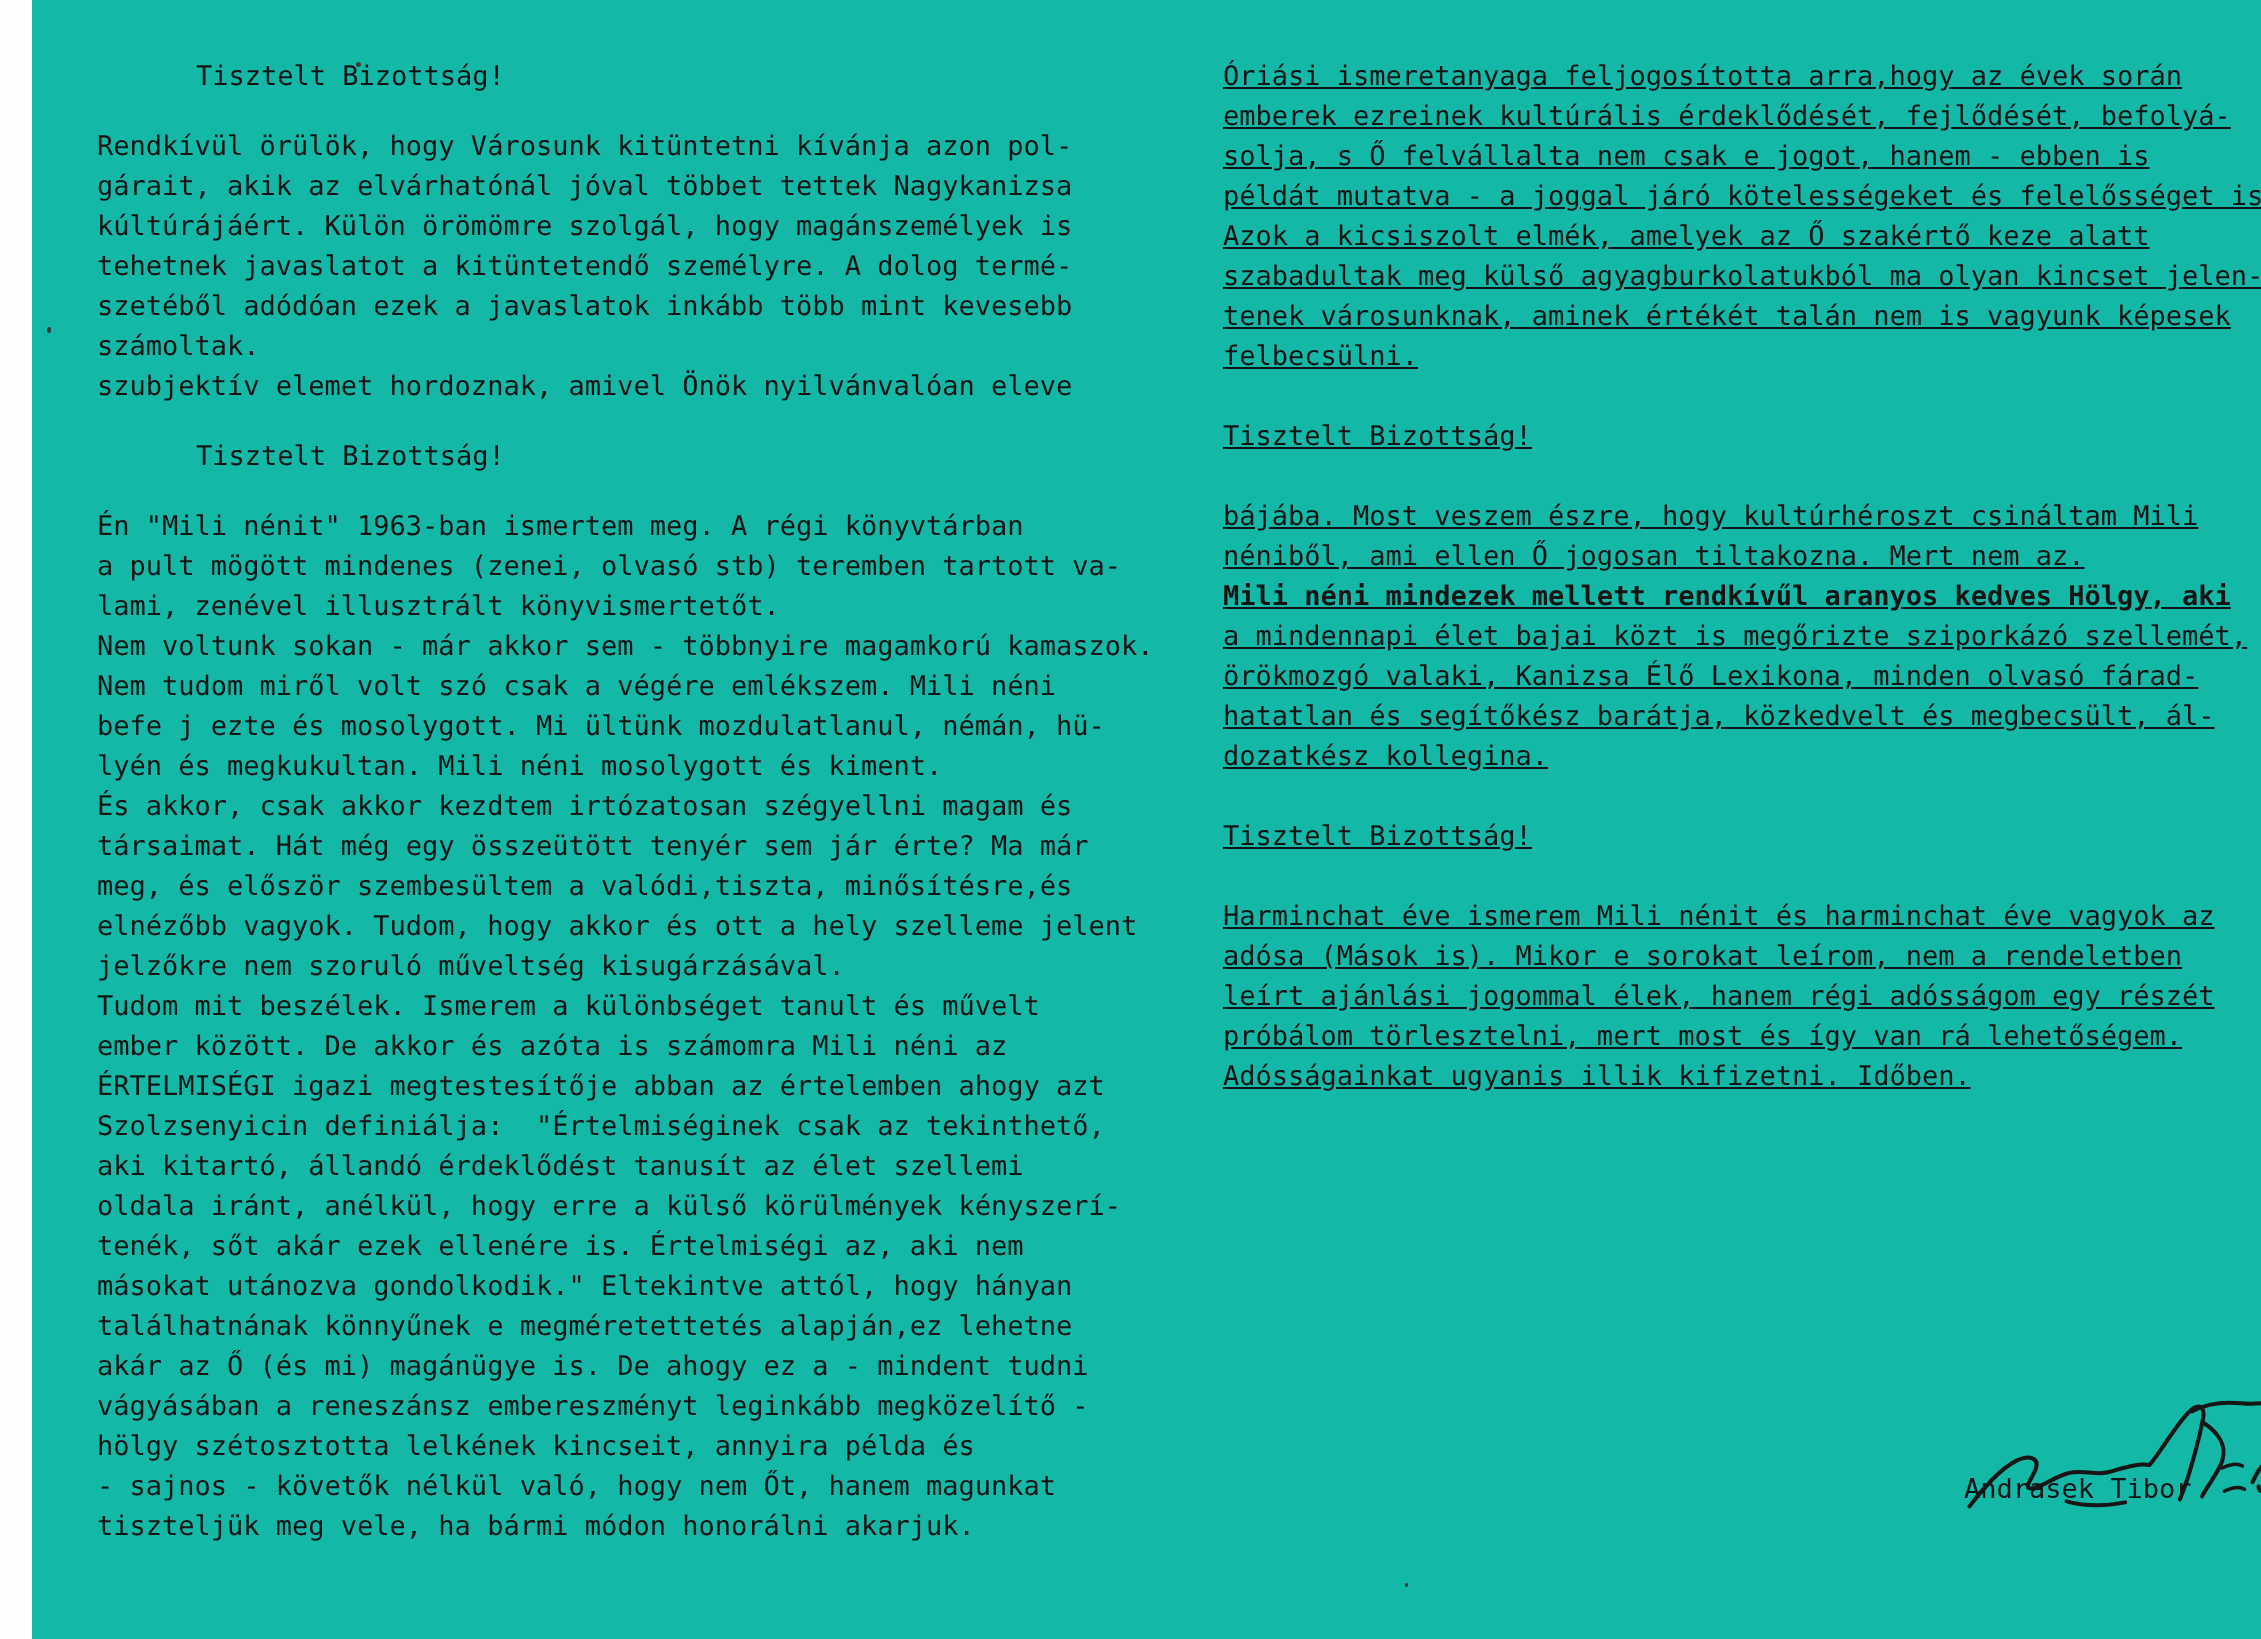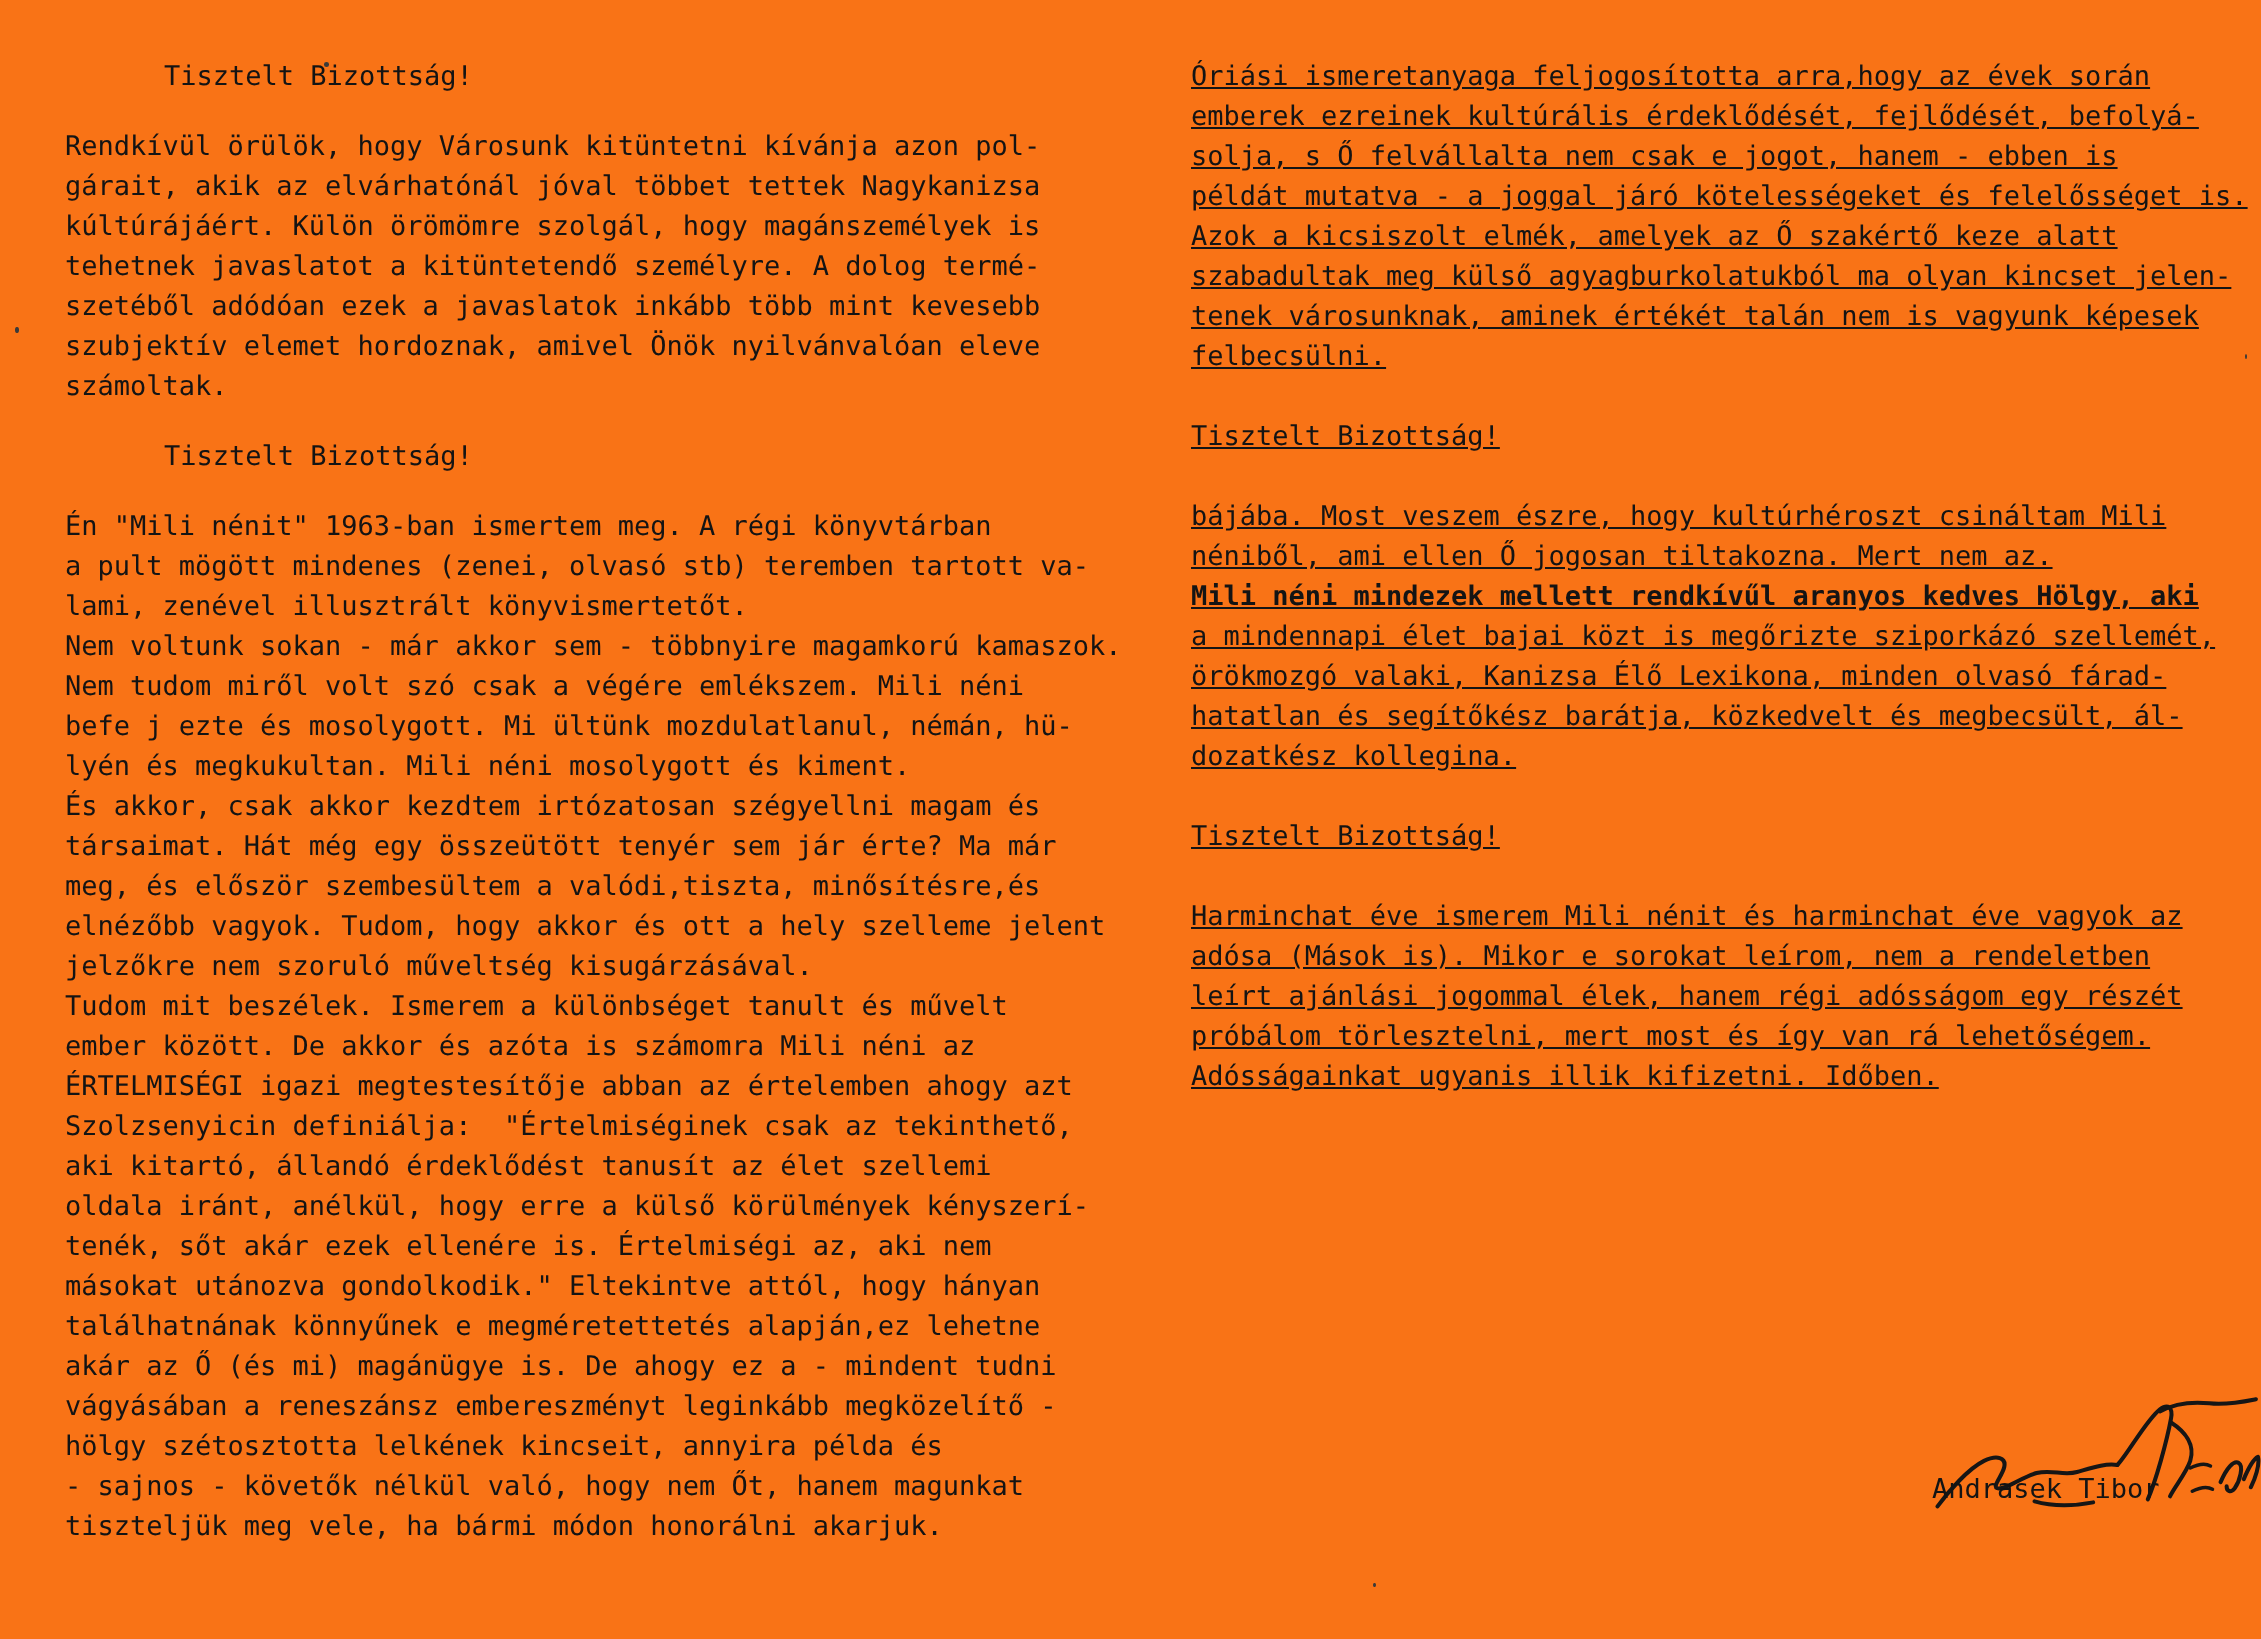--- a/index.html
+++ b/index.html
@@ -4,21 +4,21 @@
 <style>
   html,body{margin:0;padding:0;}
   body{
     width:2261px;height:1640px;
     background:#fdfdfc;
     position:relative;
     font-family:"DejaVu Sans Mono", "Liberation Mono", monospace;
     color:#141414;
     overflow:hidden;
   }
-  .page{position:absolute;inset:0;background:#f97316;}
+  .page{position:absolute;inset:0;background:#14b8a6;margin-left:32px;}
   .column{position:absolute;top:57px;}
   .col-left{left:65px;width:1071px;}
   .col-right{left:1191px;width:1071px;}
   .block{margin-bottom:30px;}
   .col-right .block{margin-bottom:40px;text-decoration:underline;}
   .line{
     height:40px;line-height:40px;
     font-size:27px;
     white-space:pre;
     letter-spacing:0;
@@ -49,22 +49,22 @@
   <div class="column col-left" id="col-left">
       <div class="block heading indent">
         <div class="line">Tisztelt Bizottság!</div>
       </div>
       <div class="block para">
         <div class="line">Rendkívül örülök, hogy Városunk kitüntetni kívánja azon pol-</div>
         <div class="line">gárait, akik az elvárhatónál jóval többet tettek Nagykanizsa</div>
         <div class="line">kúltúrájáért. Külön örömömre szolgál, hogy magánszemélyek is</div>
         <div class="line">tehetnek javaslatot a kitüntetendő személyre. A dolog termé-</div>
         <div class="line">szetéből adódóan ezek a javaslatok inkább több mint kevesebb</div>
+        <div class="line">számoltak.</div>
         <div class="line">szubjektív elemet hordoznak, amivel Önök nyilvánvalóan eleve</div>
-        <div class="line">számoltak.</div>
       </div>
       <div class="block heading indent">
         <div class="line">Tisztelt Bizottság!</div>
       </div>
       <div class="block para">
         <div class="line">Én "Mili nénit" 1963-ban ismertem meg. A régi könyvtárban</div>
         <div class="line">a pult mögött mindenes (zenei, olvasó stb) teremben tartott va-</div>
         <div class="line">lami, zenével illusztrált könyvismertetőt.</div>
         <div class="line">Nem voltunk sokan - már akkor sem - többnyire magamkorú kamaszok.</div>
         <div class="line">Nem tudom miről volt szó csak a végére emlékszem. Mili néni</div>

